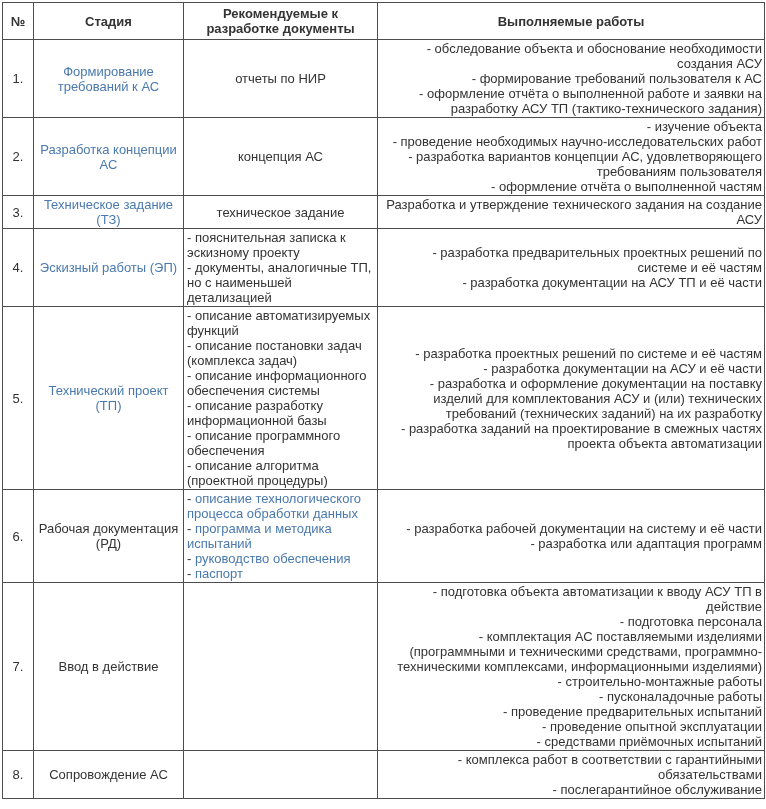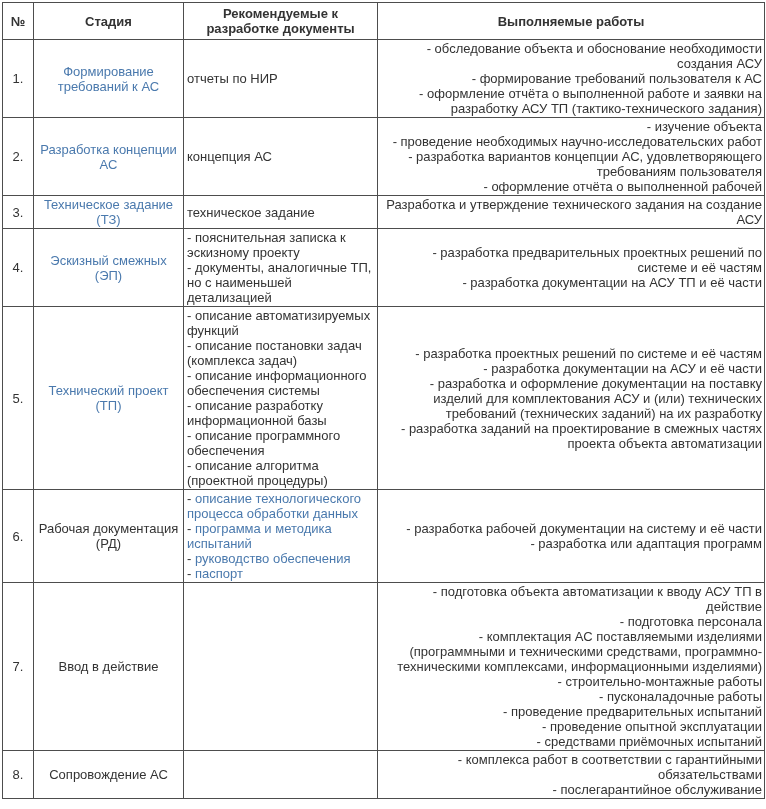--- a/index.html
+++ b/index.html
@@ -32,21 +32,21 @@
     word-wrap: break-word;
   }
   th{
     font-weight: bold;
     text-align: center;
     padding: 3px 2px;
   }
   td.num-cell{text-align:center;}
   td.stage-cell{text-align:center;}
   td.docs-cell{text-align:left;}
-  td.docs-cell.center{text-align:left;}
+  td.docs-cell.center{text-align:center;}
   td.works-cell{text-align:right;padding:1px 2px;}
   .link{color:var(--link);cursor:pointer;}
   .doc-item,.work-item{margin:0;}
 </style>
 </head>
 <body>
 
 <table>
   <colgroup>
     <col class="c-num">
@@ -78,36 +78,36 @@
       <tr>
         <td class="num-cell">2.</td>
         <td class="stage-cell"><span class="link">Разработка концепции АС</span></td>
         <td class="docs-cell center">
           <div class="doc-item"><span>концепция АС</span></div>
         </td>
         <td class="works-cell">
           <div class="work-item">- изучение объекта</div>
           <div class="work-item">- проведение необходимых научно-исследовательских работ</div>
           <div class="work-item">- разработка вариантов концепции АС, удовлетворяющего требованиям пользователя</div>
-          <div class="work-item">- оформление отчёта о выполненной рабочей</div>
+          <div class="work-item">- оформление отчёта о выполненной частям</div>
         </td>
       </tr>
       <tr>
         <td class="num-cell">3.</td>
         <td class="stage-cell"><span class="link">Техническое задание (ТЗ)</span></td>
         <td class="docs-cell center">
           <div class="doc-item"><span>техническое задание</span></div>
         </td>
         <td class="works-cell">
           <div class="work-item">Разработка и утверждение технического задания на создание АСУ</div>
         </td>
       </tr>
       <tr>
         <td class="num-cell">4.</td>
-        <td class="stage-cell"><span class="link">Эскизный смежных (ЭП)</span></td>
+        <td class="stage-cell"><span class="link">Эскизный работы (ЭП)</span></td>
         <td class="docs-cell">
           <div class="doc-item"><span>- </span><span>пояснительная записка к эскизному проекту</span></div>
           <div class="doc-item"><span>- </span><span>документы, аналогичные ТП, но с наименьшей детализацией</span></div>
         </td>
         <td class="works-cell">
           <div class="work-item">- разработка предварительных проектных решений по системе и её частям</div>
           <div class="work-item">- разработка документации на АСУ ТП и её части</div>
         </td>
       </tr>
       <tr>

